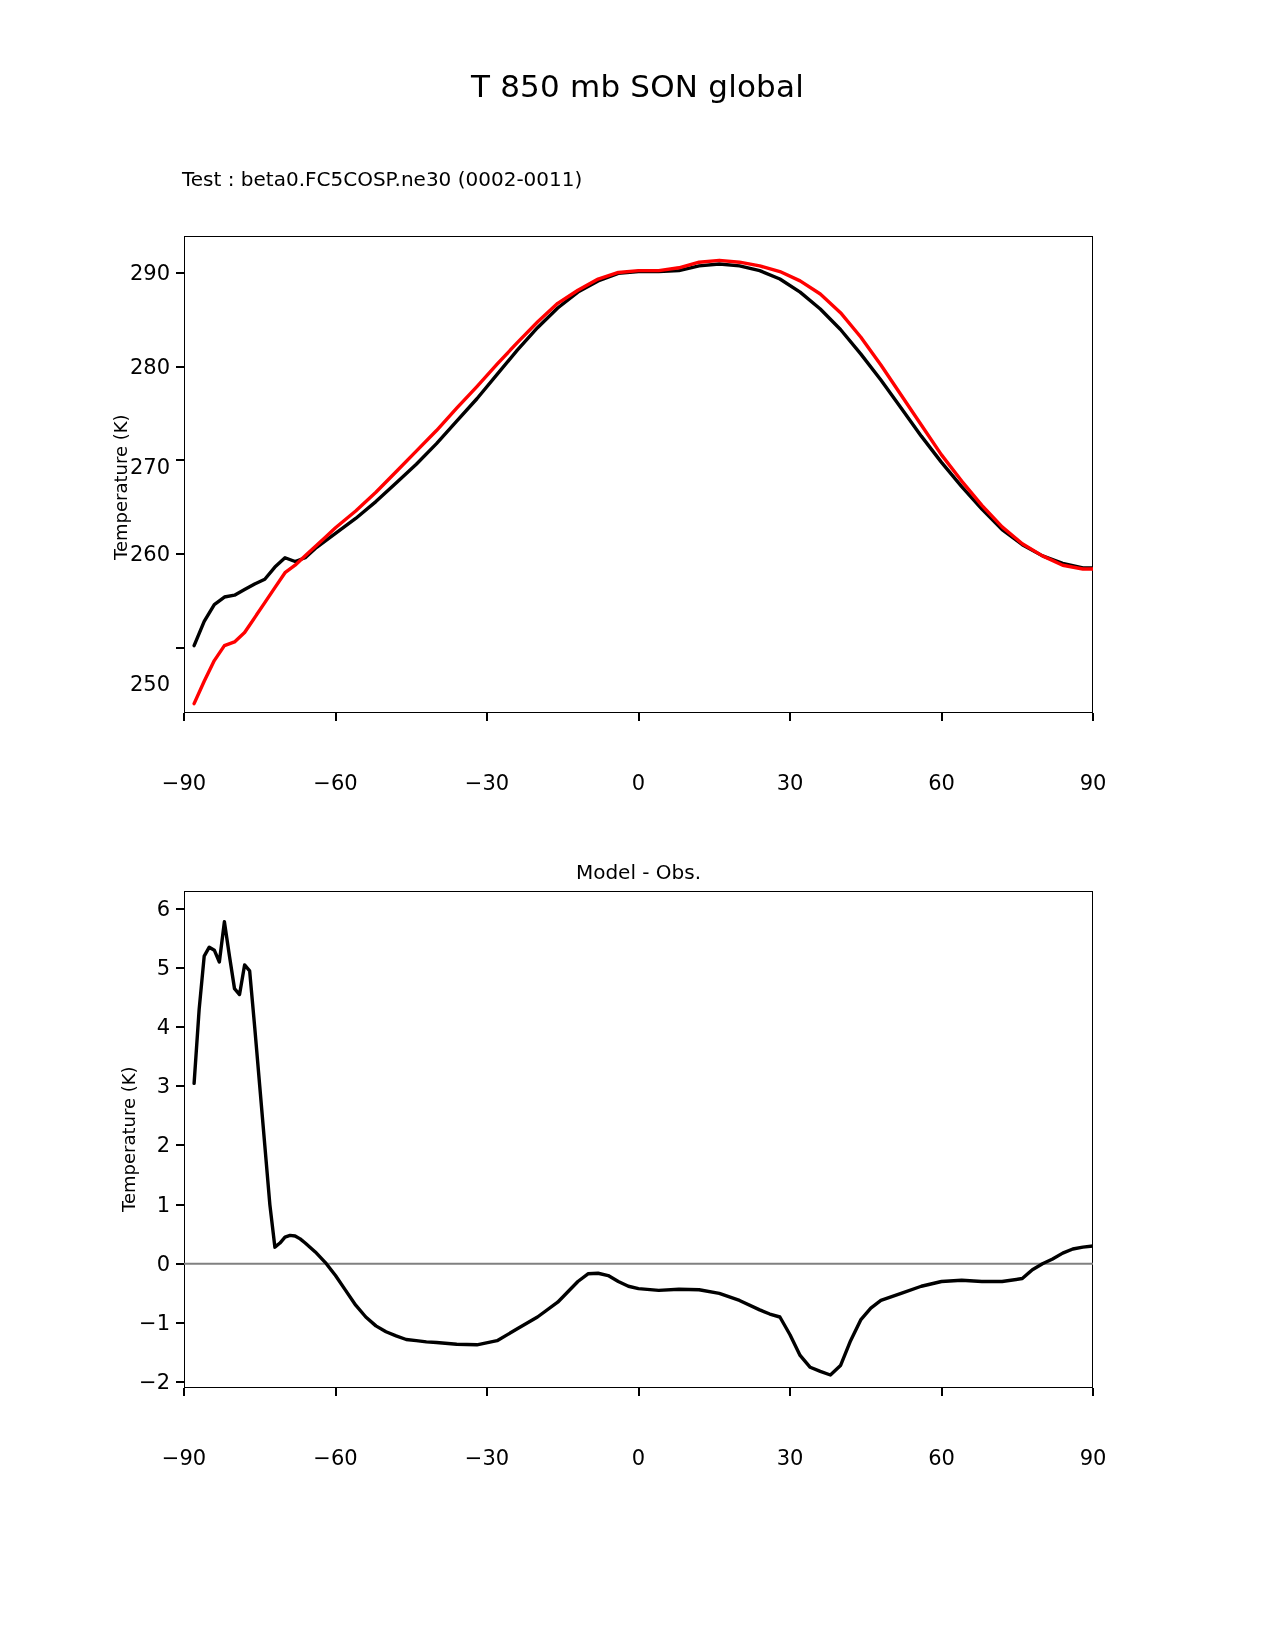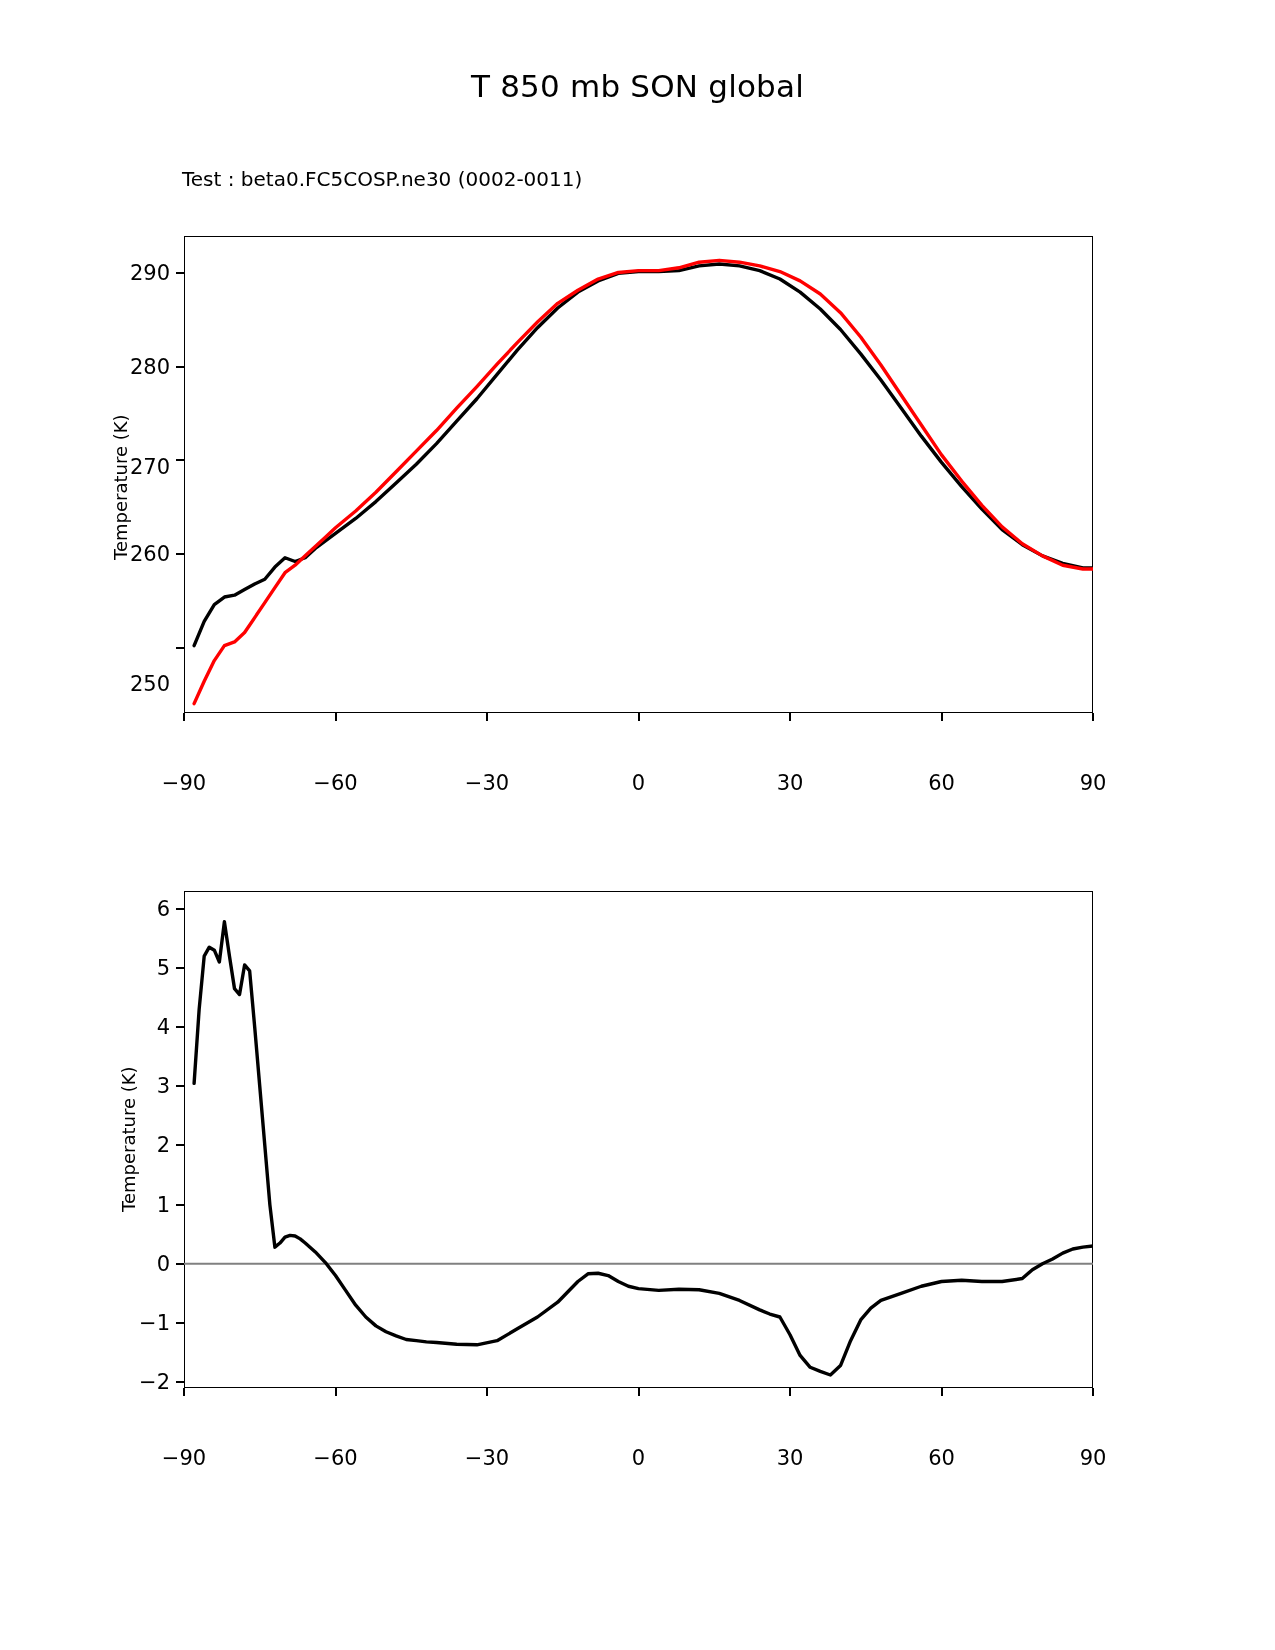--- a/index.html
+++ b/index.html
@@ -151,20 +151,21 @@
         <div class="tick-label-y" style="left: 124px; width: 46px; top: 455px; margin-top: 12px;">270</div>
         <div class="tick-mark" style="left: 176px; top: 365.941px; width: 8px; height: 2px;"></div>
         <div class="tick-label-y" style="left: 124px; width: 46px; top: 366.941px;">280</div>
         <div class="tick-mark" style="left: 176px; top: 272.412px; width: 8px; height: 2px;"></div>
         <div class="tick-label-y" style="left: 124px; width: 46px; top: 273.412px;">290</div>
       </div>
   </div>
 
   <div class="panel" id="panel-bottom">
 
+    <div class="subtitle">Model - Obs.</div>
 
     <div class="ylabel" style="left:118px; top:392px;">Temperature (K)</div>
 
     <div class="plot-frame" id="bottom-frame"></div>
 
     <svg class="series" width="1275" height="830">
       <g id="bottom-series">
           <line x1="184" x2="1093" y1="443.75" y2="443.75" stroke="#808080" stroke-width="2"></line>
           <defs>
             <clipPath id="bottom-series-clip">

